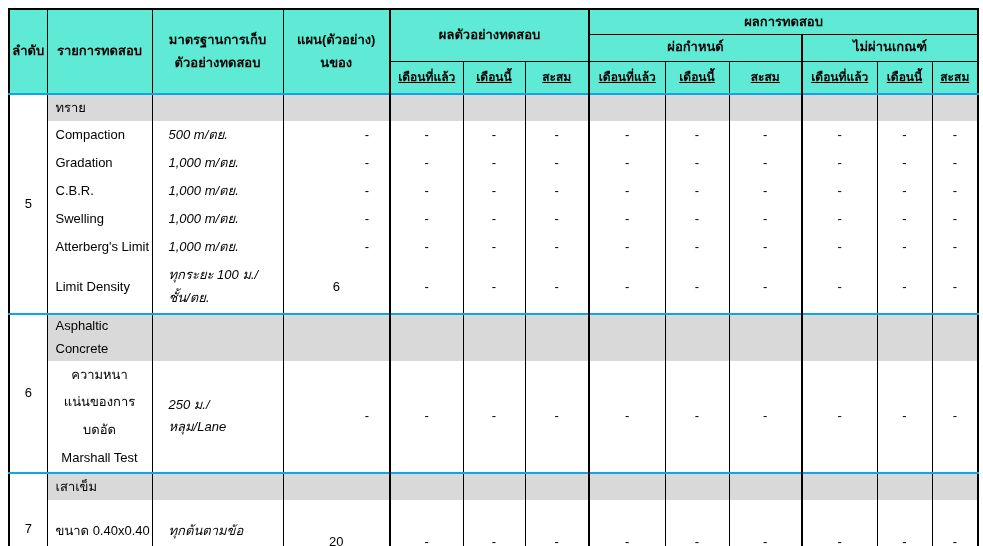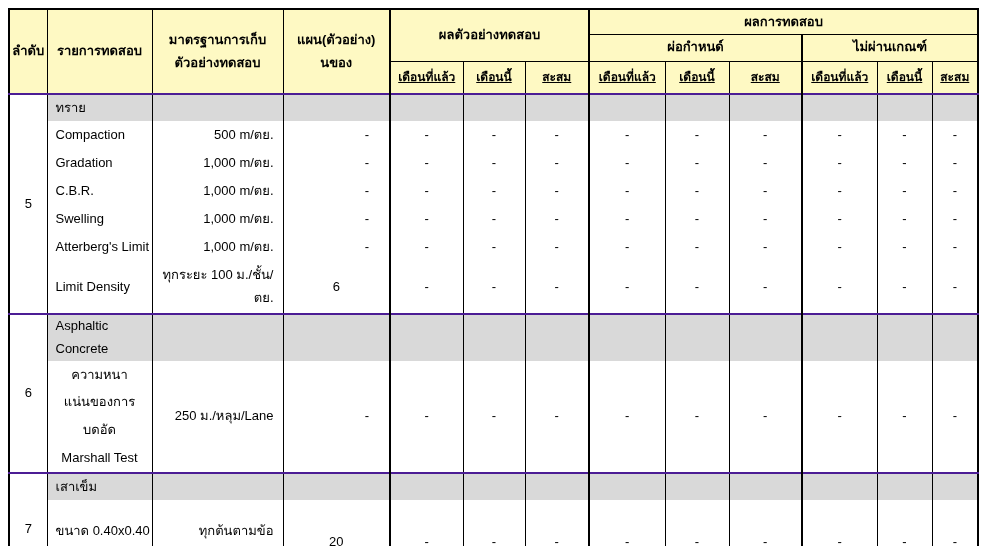--- a/index.html
+++ b/index.html
@@ -1,30 +1,30 @@
 <!DOCTYPE html>
 <html lang="th"><head>
 <meta charset="utf-8">
 <style>
   html,body{margin:0;padding:0;background:#fff;}
   body{font-family:"Liberation Sans","DejaVu Sans",sans-serif;font-size:13px;color:#000;}
   #page{position:relative;width:983px;height:546px;background:#fff;overflow:hidden;}
   table{position:absolute;left:8px;top:8px;width:969px;border-collapse:collapse;table-layout:fixed;border:2px solid #000;}
   th,td{overflow:hidden;vertical-align:middle;padding:0;}
-  thead th{border:1px solid #000;background:#fef9c3;font-weight:bold;text-align:center;line-height:1.7;padding:0 1px;}
+  thead th{border:1px solid #000;background:#5eead4;font-weight:bold;text-align:center;line-height:1.7;padding:0 1px;}
   tr.h1{height:25px;} tr.h2{height:27px;} tr.h3{height:33px;}
   tr.h3 th{font-size:12px;text-decoration:underline;}
   tbody td{border-left:1px solid #000;border-right:1px solid #000;border-top:none;border-bottom:none;line-height:1.75;}
-  tr.section-start td{border-top:2px solid #4c1d95;}
+  tr.section-start td{border-top:2px solid #0ea5e9;}
   td.thickL, th.thickL{border-left:2px solid #000;}
   td.no{text-align:center;background:#fff;}
   td.gray{background:#D9D9D9;}
   td.item{text-align:left;padding-left:8px;}
   td.item.center{text-align:center;padding:0 12px;line-height:2.15;}
-  td.std{text-align:right;padding:0 9px;}
+  td.std{text-align:left;padding:0 16px;font-style:italic;}
   td.plan{text-align:center;}
   td.plan.dashR{text-align:right;padding-right:20px;}
   td.val{text-align:center;}
   tr.r27{height:27px;} tr.r28{height:28px;margin-left:32px;} tr.r53{height:53px;} tr.r85{height:85px;} tr.r86{height:86px;}
 </style>
 </head>
 <body>
 
 <div id="page">
 <table>

